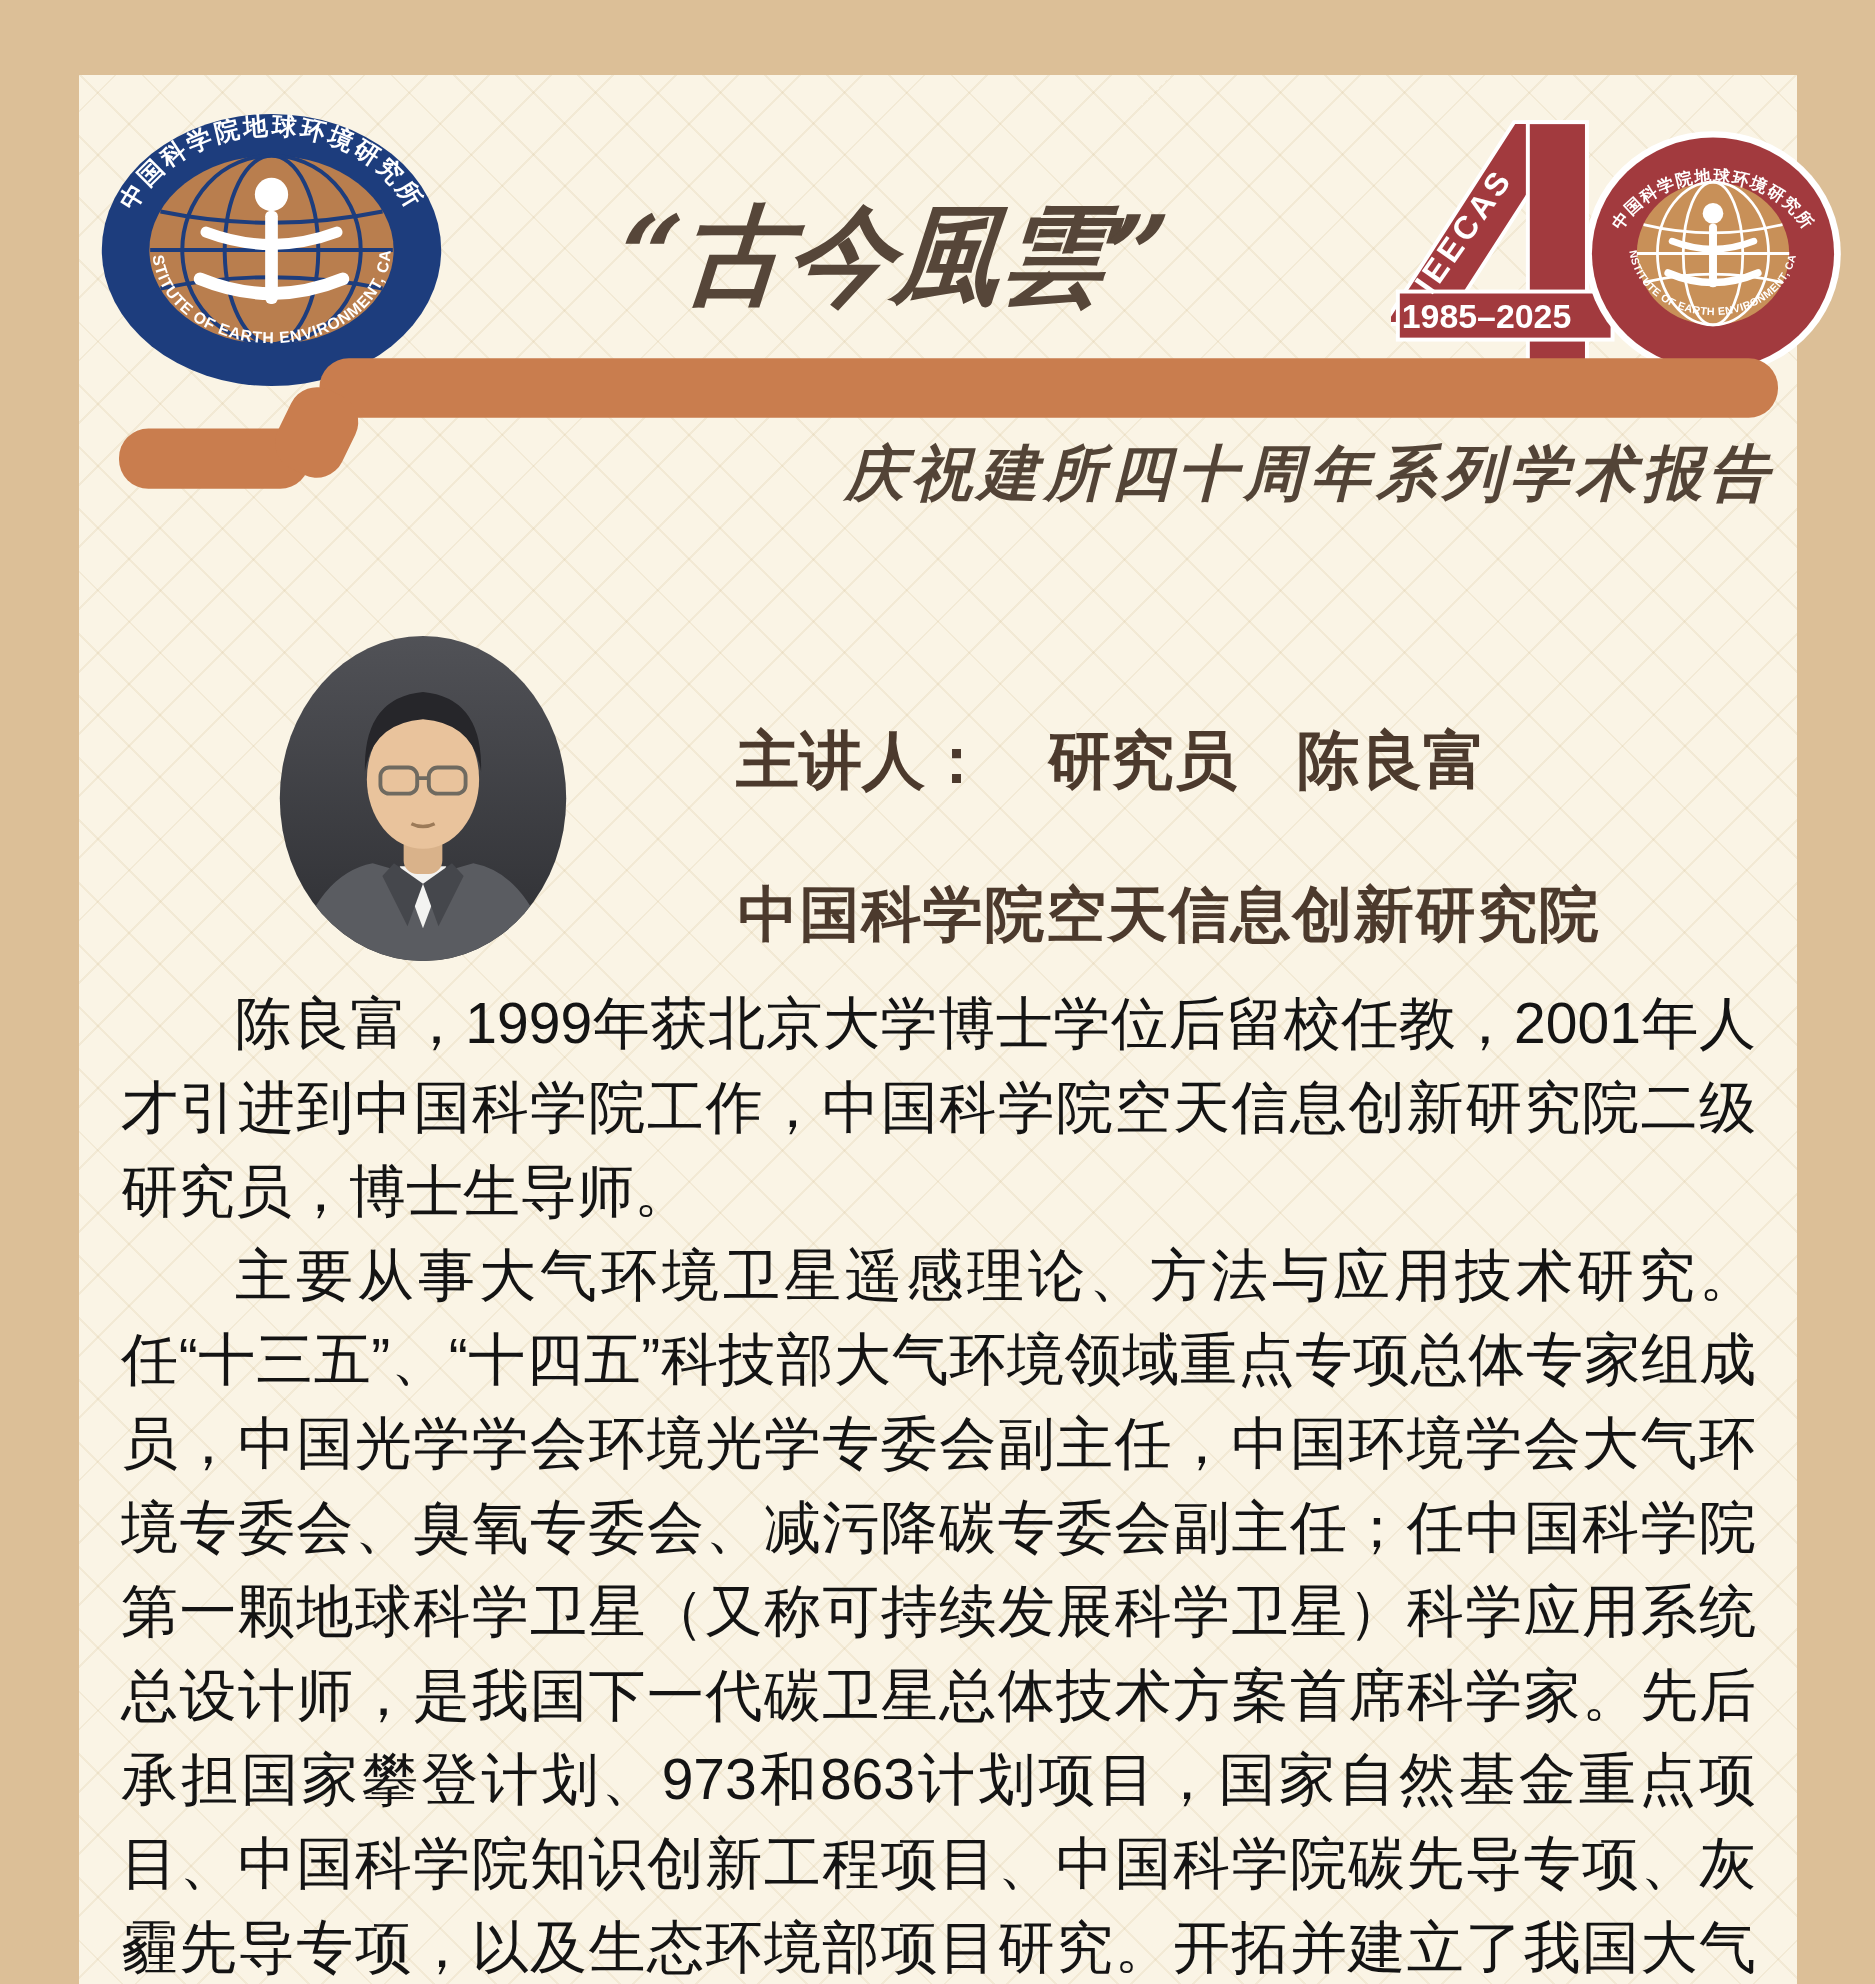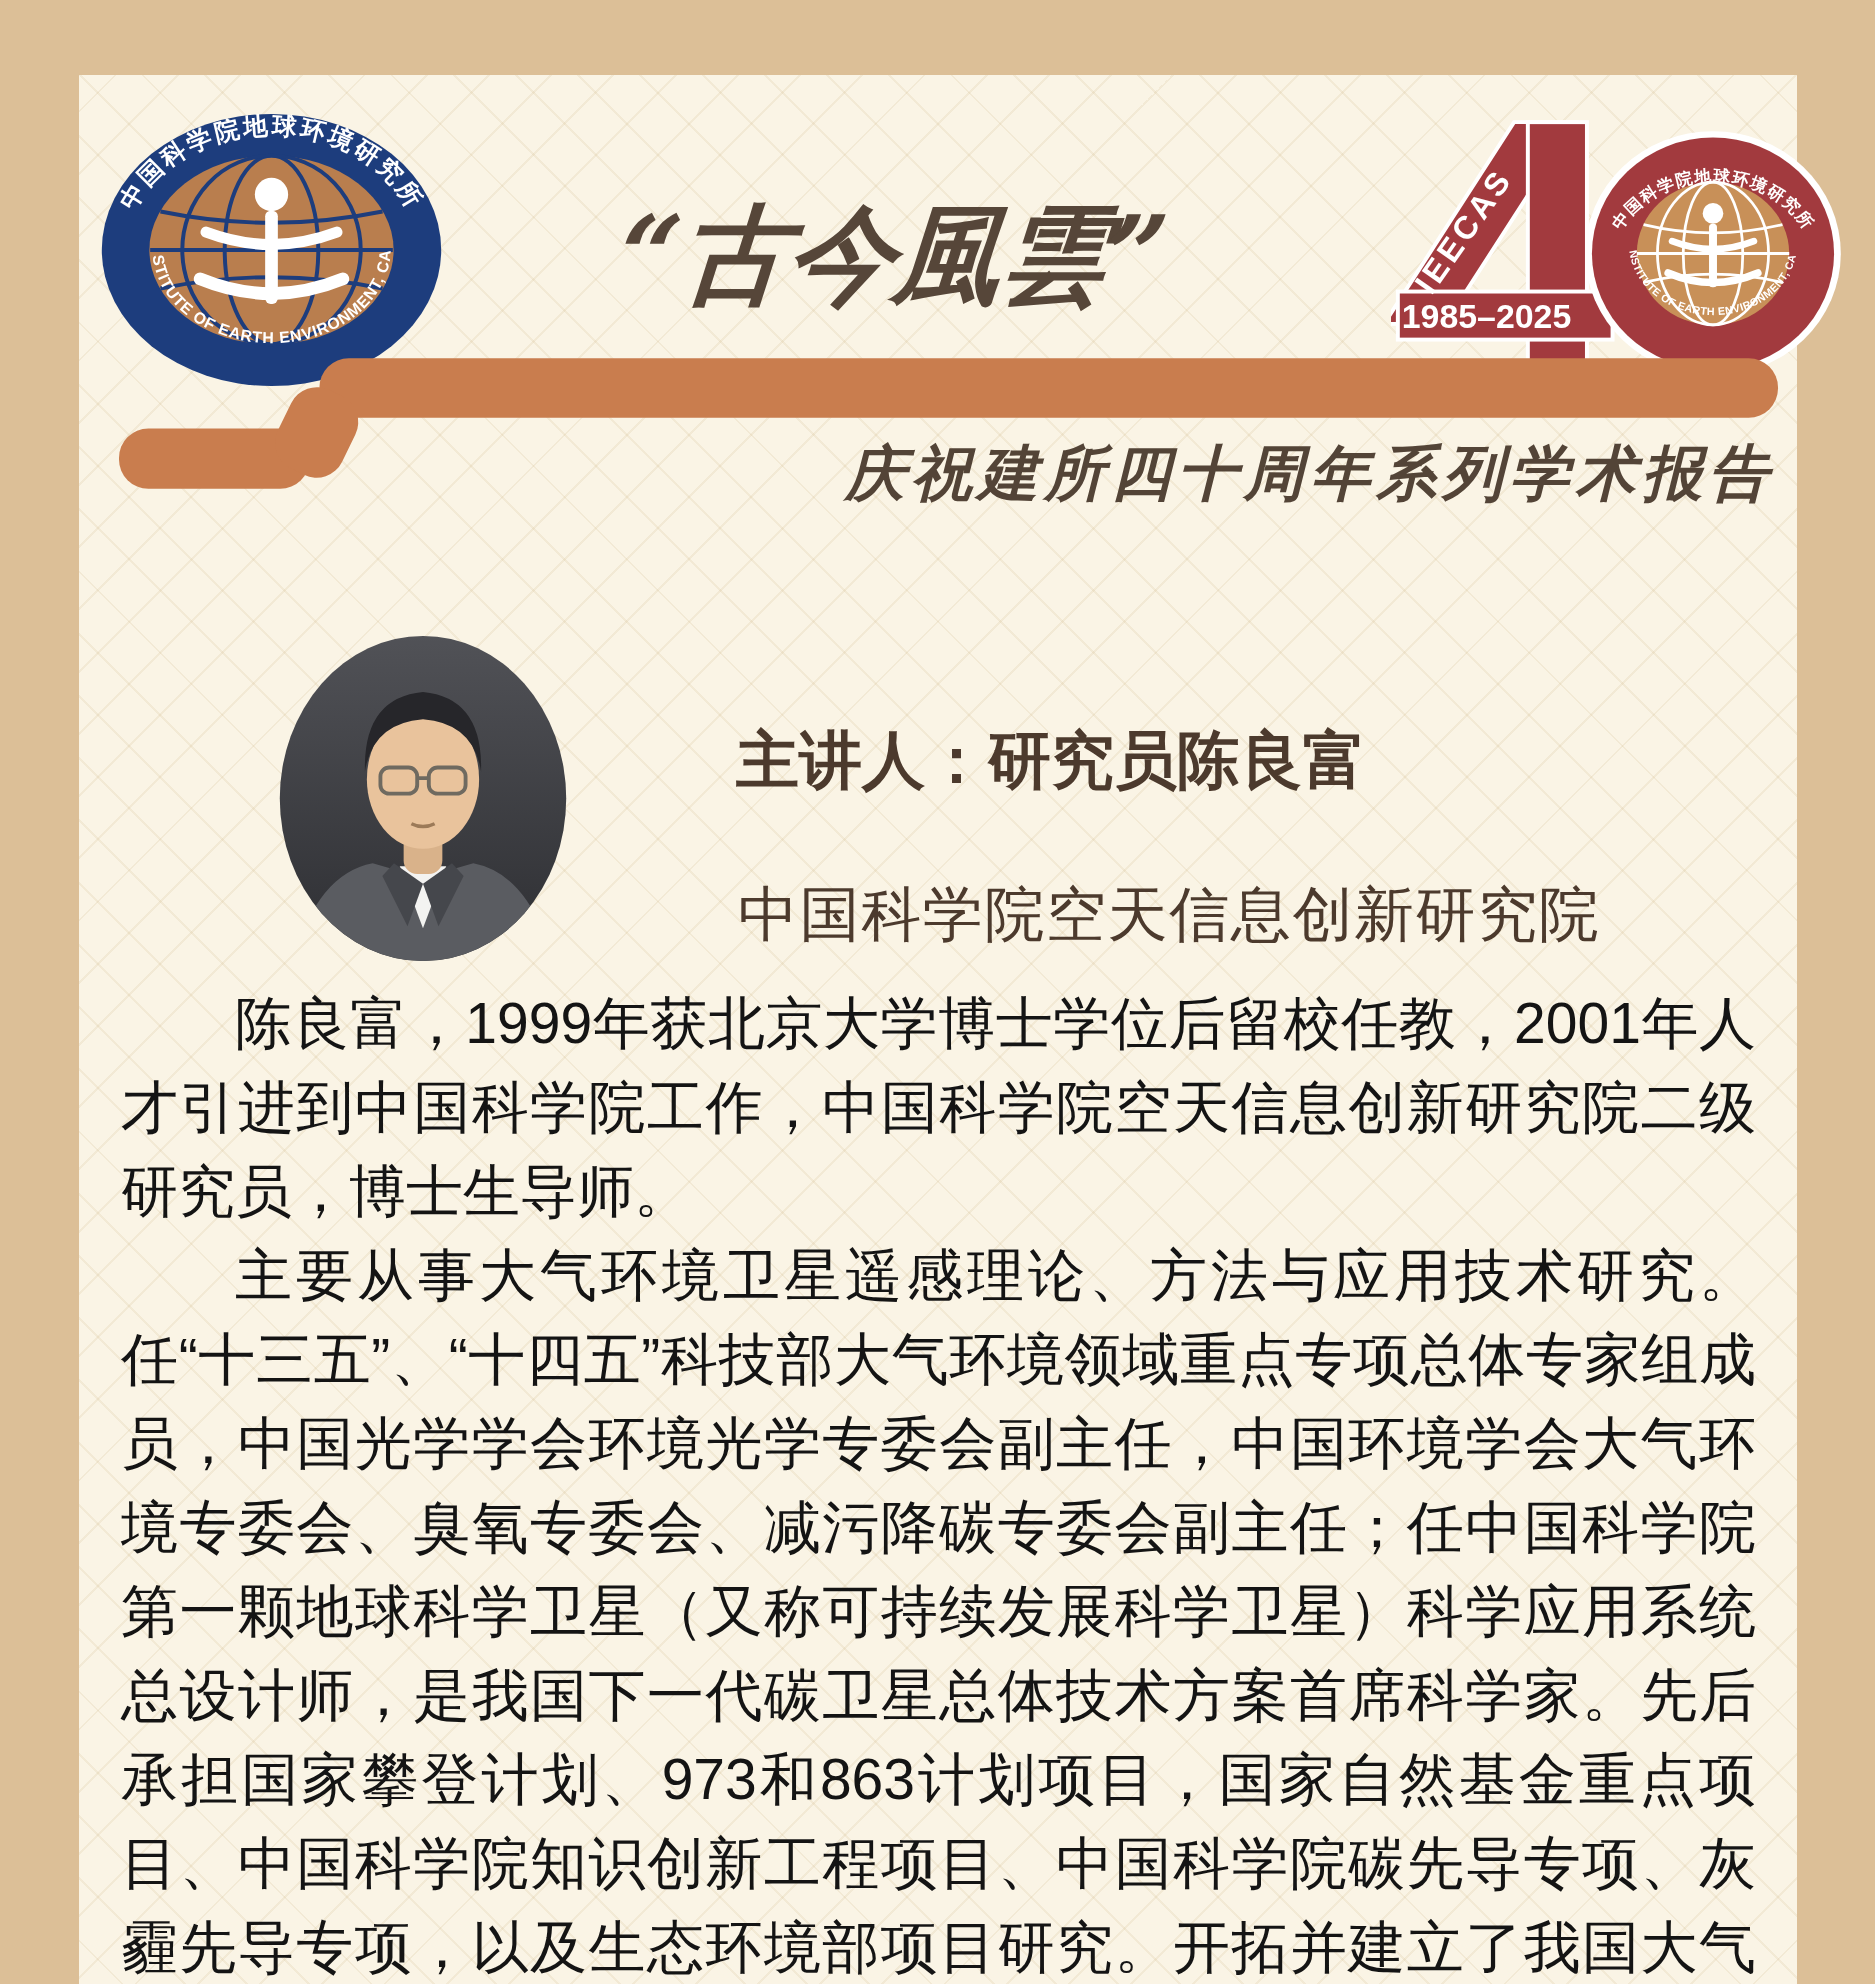--- a/index.html
+++ b/index.html
@@ -30,24 +30,24 @@
   .badge-4{position:absolute;left:0;top:2.4px;width:254px;height:260px;}
   .badge-0{position:absolute;left:193px;top:12.7px;width:258px;height:247px;}
   .divider{position:absolute;left:119px;top:355px;width:1663px;height:137px;z-index:2;}
   .series{position:absolute;right:101px;top:427px;z-index:2;color:#534437;
     font-family:"DejaVu Serif","Liberation Serif",serif;font-style:italic;font-weight:900;
     font-size:60px;letter-spacing:6.4px;white-space:nowrap;margin-top:7px;}
   
   .talk-title{position:absolute;left:0;width:100%;top:530px;z-index:2;text-align:center;
     font-weight:900;font-size:78px;letter-spacing:2.4px;color:#4a3a2e;}
   .portrait{position:absolute;left:276px;top:634px;width:294px;height:329px;z-index:2;}
-  .speaker-row{position:absolute;left:736px;top:718px;z-index:2;display:flex;
+  .speaker-row{position:absolute;left:736px;top:718px;z-index:2;display:flex;gap:60px;
     font-weight:900;font-size:63px;color:#4c3a2d;white-space:nowrap;}
   .affiliation{position:absolute;left:738px;top:875px;z-index:2;
-    font-weight:400;font-size:60px;letter-spacing:1.6px;color:#4c3a2d;white-space:nowrap;}
+    font-weight:700;font-size:60px;letter-spacing:1.6px;color:#4c3a2d;white-space:nowrap;}
   
   .bio{position:absolute;left:121px;top:981px;width:1635px;z-index:2;
     font-size:57px;line-height:84px;color:#141414;text-align:justify;}
   .bio p{margin:0;text-indent:2em;}
 </style>
 </head>
 <body>
 
 <div id="poster">
 

